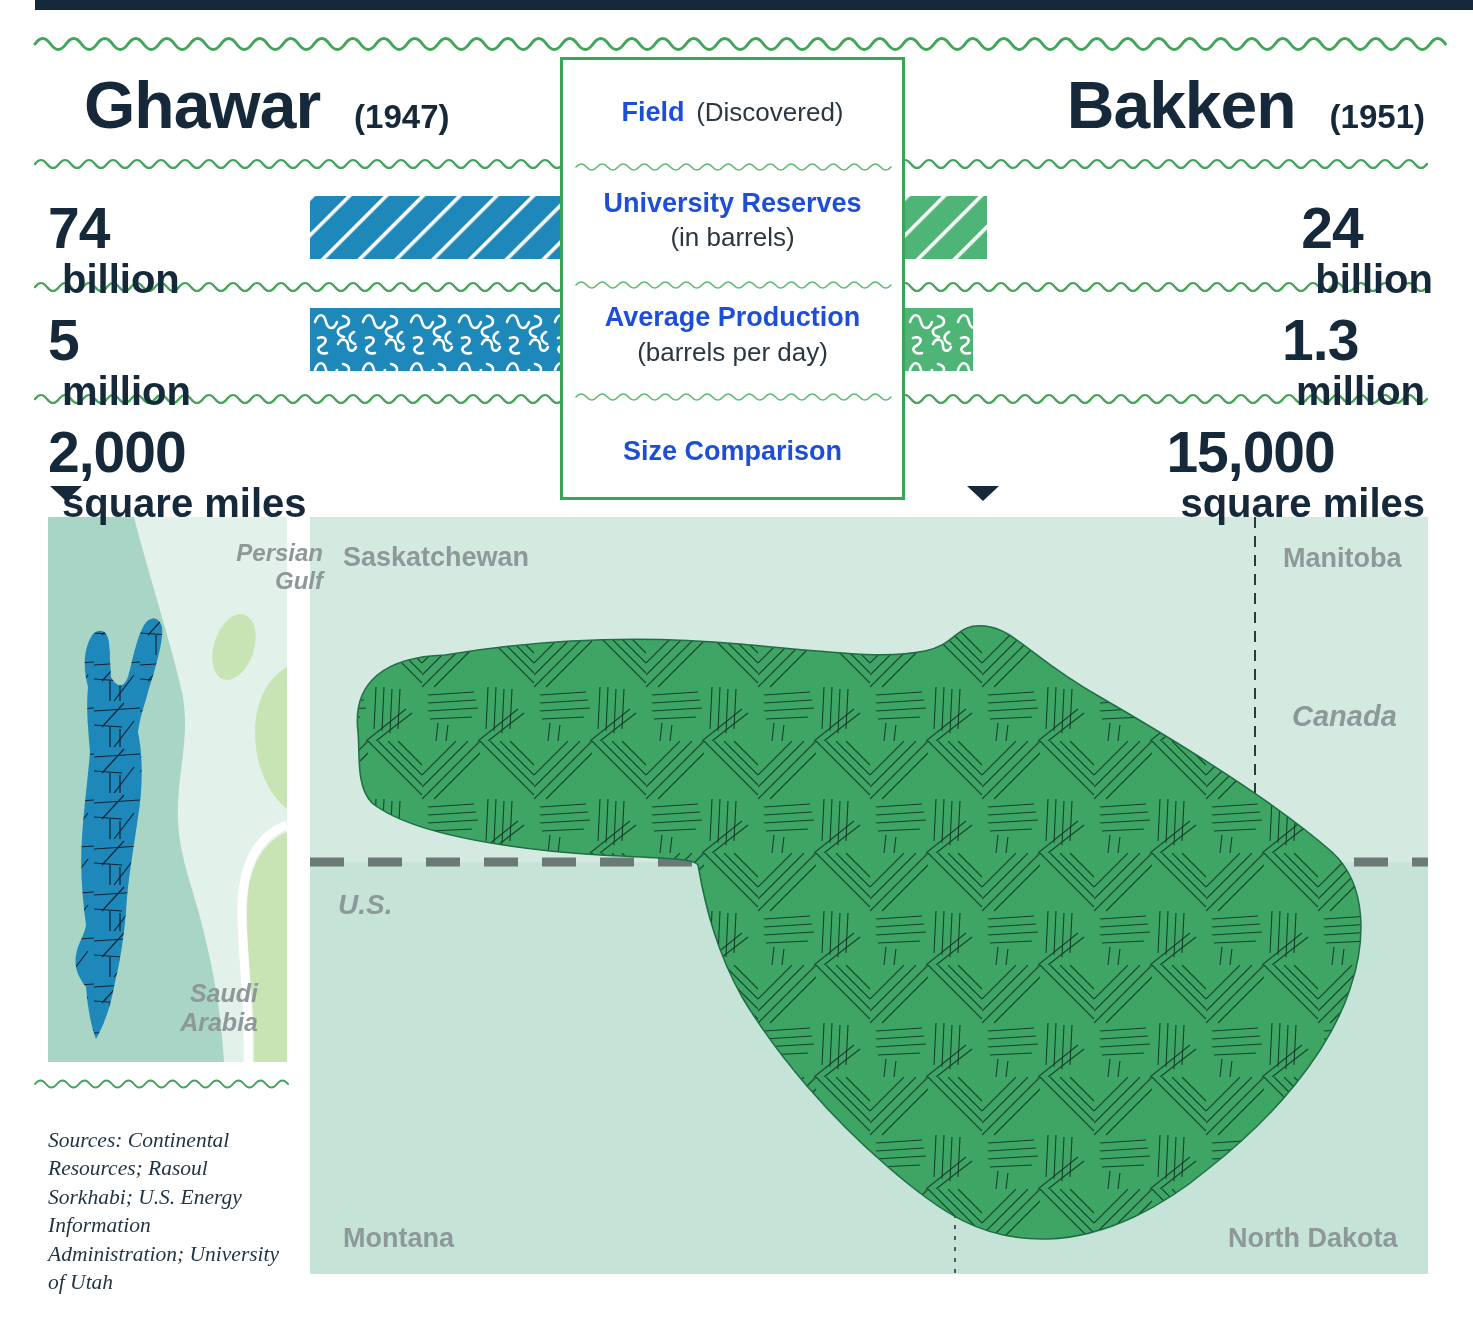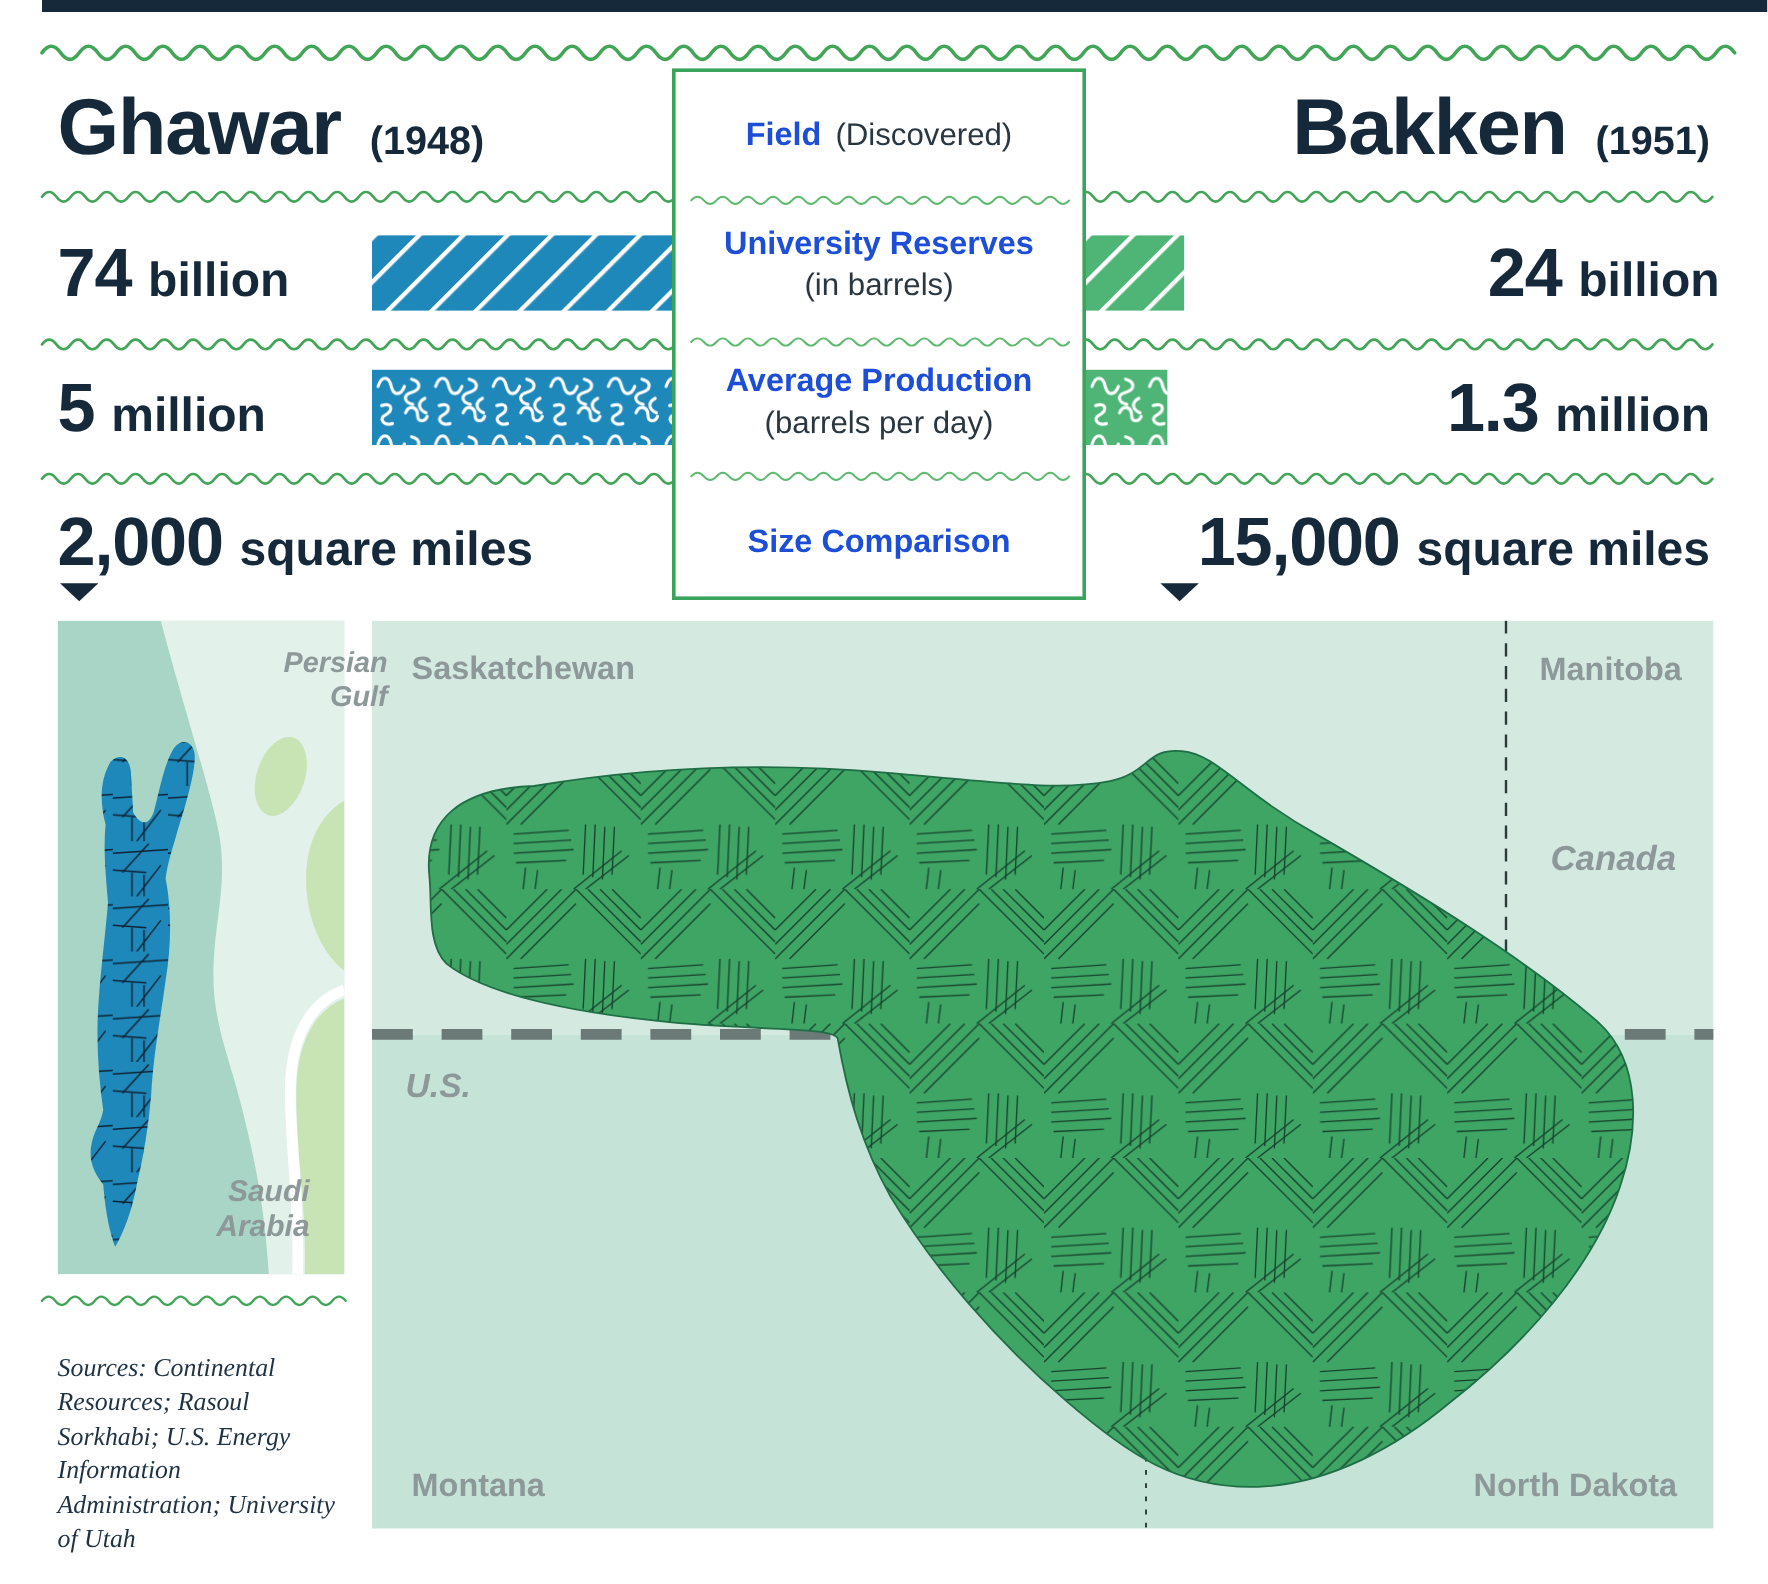--- a/index.html
+++ b/index.html
@@ -1,24 +1,24 @@
 <!DOCTYPE html>
 <html><head>
 <meta charset="utf-8">
 <style>
   html,body{margin:0;padding:0;background:#ffffff;}
   .canvas{position:relative;width:1473px;height:1320px;background:#fff;overflow:hidden;
           font-family:"Liberation Sans",sans-serif;color:#15293a;}
   .topbar{position:absolute;left:35px;top:0;width:1438px;height:10px;background:#16293a;}
   svg.wave{position:absolute;height:16px;z-index:1;overflow:visible;}
   svg.wave.inner{z-index:3;}
-  .hdr{position:absolute;display:flex;align-items:baseline;gap:24px;z-index:2;}
+  .hdr{position:absolute;display:flex;align-items:baseline;gap:34px;z-index:2;margin-left:36px;}
   .hdr .name{font-size:66px;font-weight:700;letter-spacing:-1px;line-height:1;}
   .hdr .year{font-size:33px;font-weight:700;}
-  .valgrp{position:absolute;display:flex;align-items:flex-end;z-index:2;white-space:nowrap;}
+  .valgrp{position:absolute;display:flex;align-items:flex-start;z-index:2;white-space:nowrap;flex-direction:column;}
   .valgrp .num{font-size:57px;font-weight:700;letter-spacing:-1px;line-height:1;}
   .valgrp .unit{font-size:40px;font-weight:700;margin-left:14px;}
   .tri{position:absolute;width:0;height:0;border-left:16px solid transparent;
        border-right:16px solid transparent;border-top:15px solid #15293a;z-index:2;}
   .legendbox{position:absolute;left:560px;top:57px;width:345px;height:443px;background:#fff;
              border:3px solid #3aa55a;box-sizing:border-box;z-index:2;}
   .legendbox .row{position:absolute;left:0;width:100%;text-align:center;line-height:1.15;}
   .lb-bold{font-weight:700;font-size:27px;color:#1d4ed8;}
   .lb-norm{font-weight:400;font-size:26px;color:#2a3740;}
   svg.bar{position:absolute;z-index:2;}
@@ -116,21 +116,21 @@
     </svg>
   <svg class="wave" style="left:35px;top:391px;width:1390px" width="1390" height="16">
       <path d="M0 8 Q 6.0 0.0 12.0 8 Q 18.0 16.0 24.0 8 Q 30.0 0.0 36.0 8 Q 42.0 16.0 48.0 8 Q 54.0 0.0 60.0 8 Q 66.0 16.0 72.0 8 Q 78.0 0.0 84.0 8 Q 90.0 16.0 96.0 8 Q 102.0 0.0 108.0 8 Q 114.0 16.0 120.0 8 Q 126.0 0.0 132.0 8 Q 138.0 16.0 144.0 8 Q 150.0 0.0 156.0 8 Q 162.0 16.0 168.0 8 Q 174.0 0.0 180.0 8 Q 186.0 16.0 192.0 8 Q 198.0 0.0 204.0 8 Q 210.0 16.0 216.0 8 Q 222.0 0.0 228.0 8 Q 234.0 16.0 240.0 8 Q 246.0 0.0 252.0 8 Q 258.0 16.0 264.0 8 Q 270.0 0.0 276.0 8 Q 282.0 16.0 288.0 8 Q 294.0 0.0 300.0 8 Q 306.0 16.0 312.0 8 Q 318.0 0.0 324.0 8 Q 330.0 16.0 336.0 8 Q 342.0 0.0 348.0 8 Q 354.0 16.0 360.0 8 Q 366.0 0.0 372.0 8 Q 378.0 16.0 384.0 8 Q 390.0 0.0 396.0 8 Q 402.0 16.0 408.0 8 Q 414.0 0.0 420.0 8 Q 426.0 16.0 432.0 8 Q 438.0 0.0 444.0 8 Q 450.0 16.0 456.0 8 Q 462.0 0.0 468.0 8 Q 474.0 16.0 480.0 8 Q 486.0 0.0 492.0 8 Q 498.0 16.0 504.0 8 Q 510.0 0.0 516.0 8 Q 522.0 16.0 528.0 8 Q 534.0 0.0 540.0 8 Q 546.0 16.0 552.0 8 Q 558.0 0.0 564.0 8 Q 570.0 16.0 576.0 8 Q 582.0 0.0 588.0 8 Q 594.0 16.0 600.0 8 Q 606.0 0.0 612.0 8 Q 618.0 16.0 624.0 8 Q 630.0 0.0 636.0 8 Q 642.0 16.0 648.0 8 Q 654.0 0.0 660.0 8 Q 666.0 16.0 672.0 8 Q 678.0 0.0 684.0 8 Q 690.0 16.0 696.0 8 Q 702.0 0.0 708.0 8 Q 714.0 16.0 720.0 8 Q 726.0 0.0 732.0 8 Q 738.0 16.0 744.0 8 Q 750.0 0.0 756.0 8 Q 762.0 16.0 768.0 8 Q 774.0 0.0 780.0 8 Q 786.0 16.0 792.0 8 Q 798.0 0.0 804.0 8 Q 810.0 16.0 816.0 8 Q 822.0 0.0 828.0 8 Q 834.0 16.0 840.0 8 Q 846.0 0.0 852.0 8 Q 858.0 16.0 864.0 8 Q 870.0 0.0 876.0 8 Q 882.0 16.0 888.0 8 Q 894.0 0.0 900.0 8 Q 906.0 16.0 912.0 8 Q 918.0 0.0 924.0 8 Q 930.0 16.0 936.0 8 Q 942.0 0.0 948.0 8 Q 954.0 16.0 960.0 8 Q 966.0 0.0 972.0 8 Q 978.0 16.0 984.0 8 Q 990.0 0.0 996.0 8 Q 1002.0 16.0 1008.0 8 Q 1014.0 0.0 1020.0 8 Q 1026.0 16.0 1032.0 8 Q 1038.0 0.0 1044.0 8 Q 1050.0 16.0 1056.0 8 Q 1062.0 0.0 1068.0 8 Q 1074.0 16.0 1080.0 8 Q 1086.0 0.0 1092.0 8 Q 1098.0 16.0 1104.0 8 Q 1110.0 0.0 1116.0 8 Q 1122.0 16.0 1128.0 8 Q 1134.0 0.0 1140.0 8 Q 1146.0 16.0 1152.0 8 Q 1158.0 0.0 1164.0 8 Q 1170.0 16.0 1176.0 8 Q 1182.0 0.0 1188.0 8 Q 1194.0 16.0 1200.0 8 Q 1206.0 0.0 1212.0 8 Q 1218.0 16.0 1224.0 8 Q 1230.0 0.0 1236.0 8 Q 1242.0 16.0 1248.0 8 Q 1254.0 0.0 1260.0 8 Q 1266.0 16.0 1272.0 8 Q 1278.0 0.0 1284.0 8 Q 1290.0 16.0 1296.0 8 Q 1302.0 0.0 1308.0 8 Q 1314.0 16.0 1320.0 8 Q 1326.0 0.0 1332.0 8 Q 1338.0 16.0 1344.0 8 Q 1350.0 0.0 1356.0 8 Q 1362.0 16.0 1368.0 8 Q 1374.0 0.0 1380.0 8 Q 1386.0 16.0 1392.0 8" fill="none" stroke="#42a558" stroke-width="2.2" stroke-linecap="round"></path>
     </svg>
   <svg class="wave" style="left:35px;top:1076px;width:252px" width="252" height="16">
       <path d="M0 8 Q 5.5 1.0 11.0 8 Q 16.5 15.0 22.0 8 Q 27.5 1.0 33.0 8 Q 38.5 15.0 44.0 8 Q 49.5 1.0 55.0 8 Q 60.5 15.0 66.0 8 Q 71.5 1.0 77.0 8 Q 82.5 15.0 88.0 8 Q 93.5 1.0 99.0 8 Q 104.5 15.0 110.0 8 Q 115.5 1.0 121.0 8 Q 126.5 15.0 132.0 8 Q 137.5 1.0 143.0 8 Q 148.5 15.0 154.0 8 Q 159.5 1.0 165.0 8 Q 170.5 15.0 176.0 8 Q 181.5 1.0 187.0 8 Q 192.5 15.0 198.0 8 Q 203.5 1.0 209.0 8 Q 214.5 15.0 220.0 8 Q 225.5 1.0 231.0 8 Q 236.5 15.0 242.0 8 Q 247.5 1.0 253.0 8" fill="none" stroke="#42a558" stroke-width="2" stroke-linecap="round"></path>
     </svg>
 
   <div class="hdr" style="left:48px;top:72px">
     <span class="name">Ghawar</span>
-    <span class="year">(1948)</span>
+    <span class="year">(1947)</span>
   </div>
   <div class="hdr" style="right:48px;top:72px">
     <span class="name">Bakken</span>
     <span class="year">(1951)</span>
   </div>
 
   <div class="legendbox">
     <div class="row" style="top:37px">
       <span class="lb-bold">Field</span>
       <span class="lb-norm">&nbsp;</span><span class="lb-norm">(Discovered)</span>

